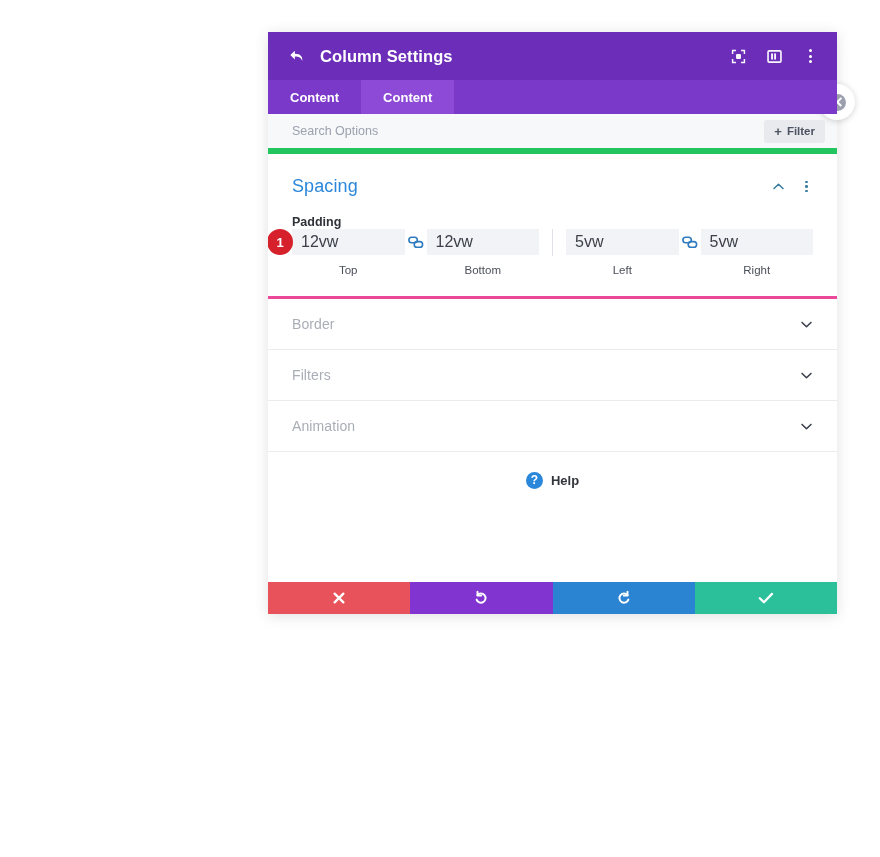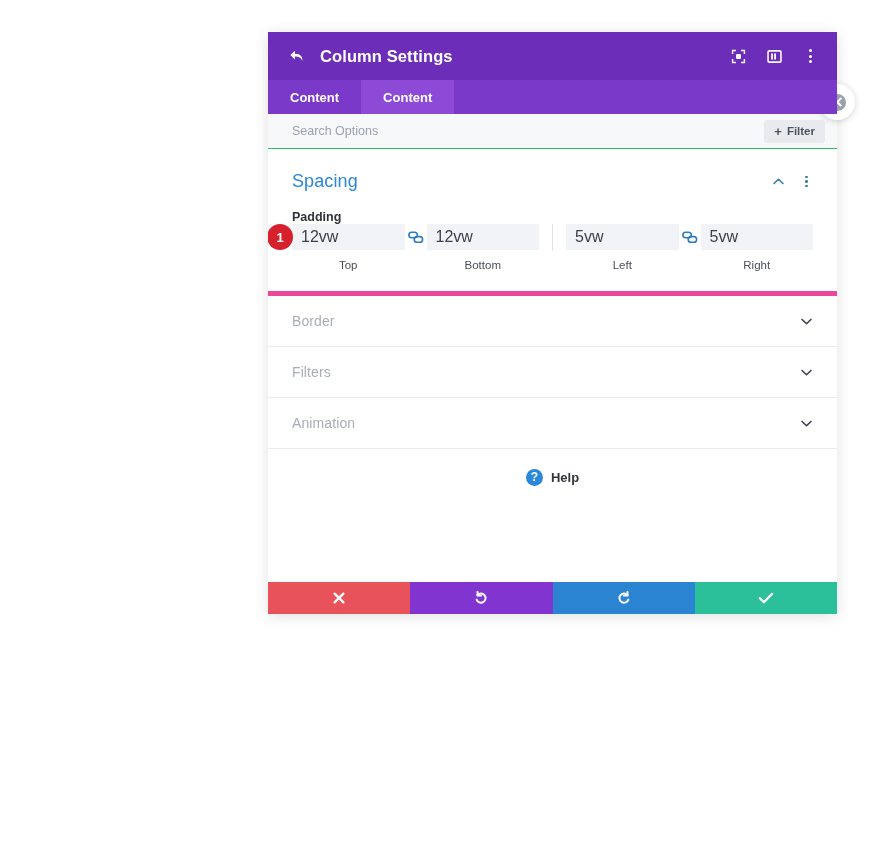--- a/index.html
+++ b/index.html
@@ -147,21 +147,21 @@
     white-space: nowrap;
   }
   .tab.active {
     background: #8c4ad6;
   }
 
   
   .searchbar {
     height: 34px;
     background: #f7f8fa;
-    border-bottom: 1px solid #22c55e;
+    border-bottom: 6px solid #22c55e;
     display: flex;
     align-items: center;
     padding: 0 12px 0 24px;
     flex: 0 0 auto;
   }
   .search-input {
     flex: 1 1 auto;
     border: 0;
     outline: none;
     background: transparent;
@@ -194,21 +194,21 @@
   
   .body {
     flex: 1 1 auto;
     background: #ffffff;
     overflow-y: auto;
   }
 
   
   .section-open {
     padding: 22px 24px 20px 24px;
-    border-bottom: 5px solid #ec4899;
+    border-bottom: 3px solid #ec4899;
     position: relative;
   }
   .section-open-head {
     display: flex;
     align-items: center;
     margin-bottom: 18px;
   }
   .section-open-title {
     font-size: 18px;
     color: #2b87da;

